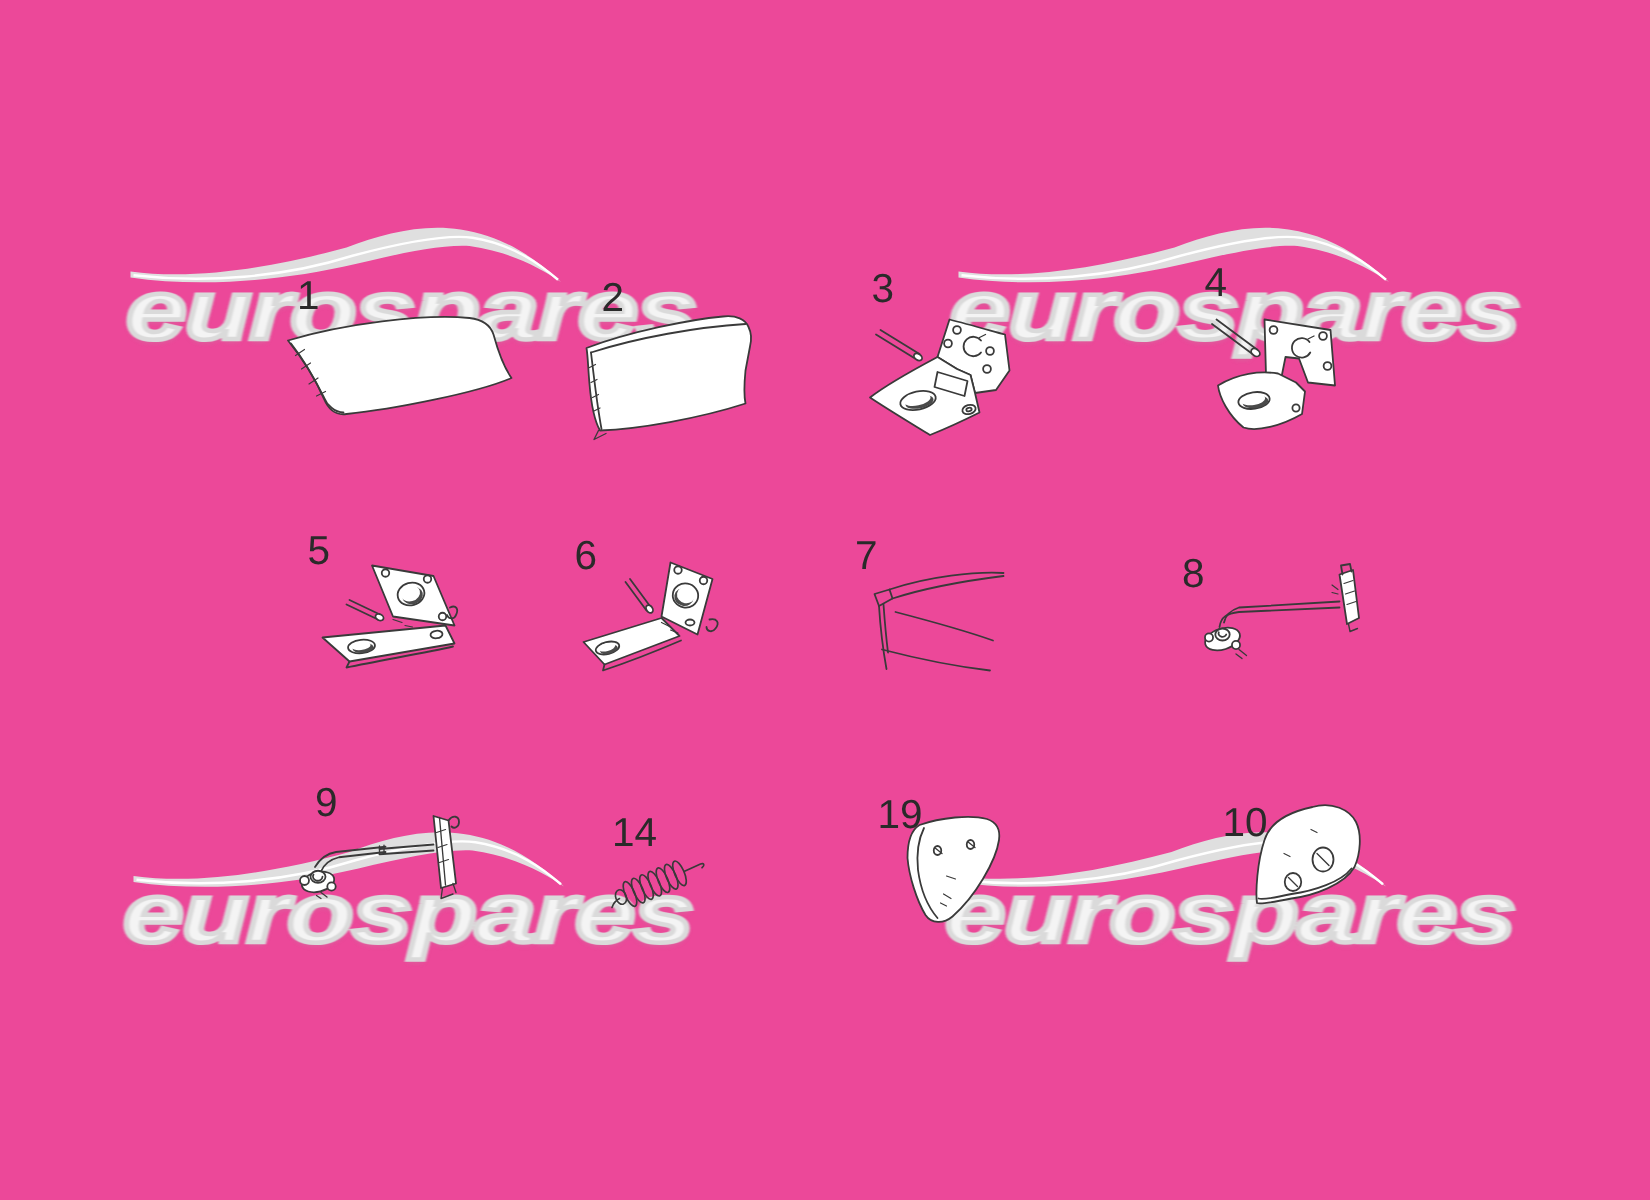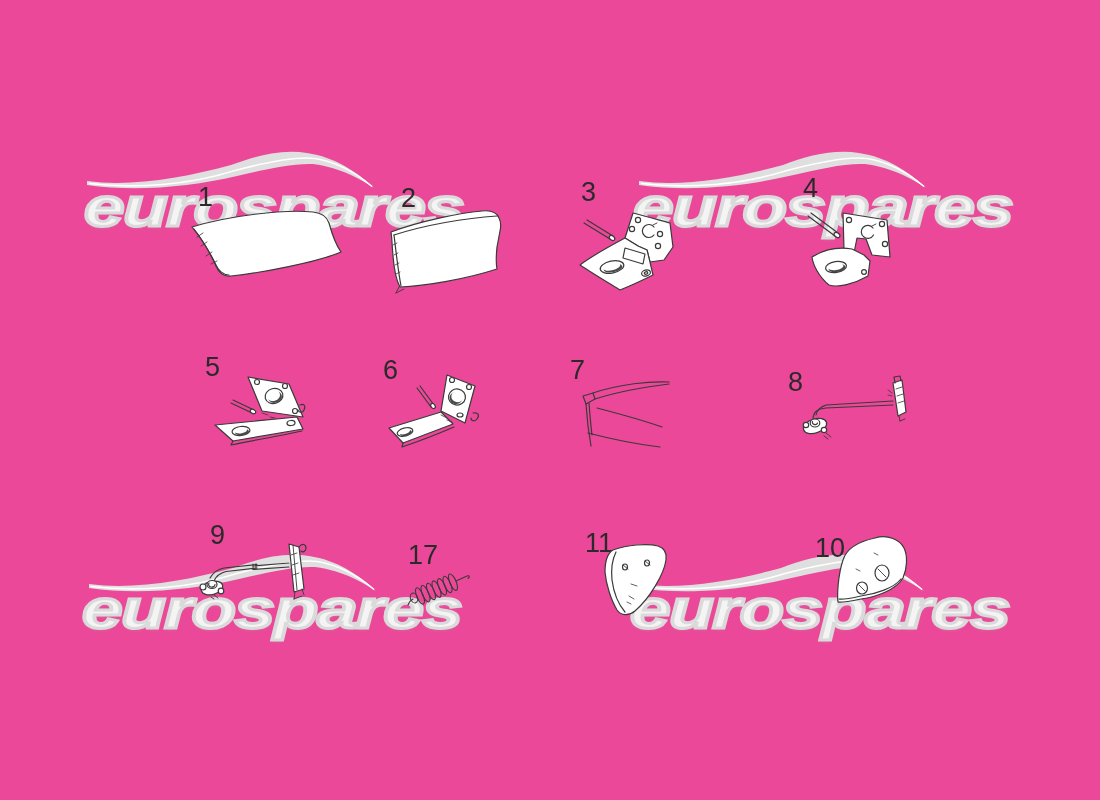--- a/index.html
+++ b/index.html
@@ -38,22 +38,22 @@
 
   <span class="part-label" style="left:198px;top:184px">1</span>
   <span class="part-label" style="left:401px;top:185px">2</span>
   <span class="part-label" style="left:581px;top:179px">3</span>
   <span class="part-label" style="left:803px;top:175px">4</span>
   <span class="part-label" style="left:205px;top:354px">5</span>
   <span class="part-label" style="left:383px;top:357px">6</span>
   <span class="part-label" style="left:570px;top:357px">7</span>
   <span class="part-label" style="left:788px;top:369px">8</span>
   <span class="part-label" style="left:210px;top:522px">9</span>
-  <span class="part-label" style="left:408px;top:542px">17</span>
-  <span class="part-label" style="left:585px;top:530px">11</span>
+  <span class="part-label" style="left:408px;top:542px">14</span>
+  <span class="part-label" style="left:585px;top:530px">19</span>
   <span class="part-label" style="left:815px;top:535px">10</span>
 
   <svg class="sketch" style="left:183px;top:203px" width="165" height="80" viewBox="0 0 165 80" fill="none" stroke="#3a3a3a" stroke-width="1.2" stroke-linecap="round" stroke-linejoin="round">
     <path d="M9,24 C45,13 100,6 130,9 C139,10 144,14 146,20 C149,31 153,42 158,49 C135,59 78,70 48,73 C41,74 36,70 33,63 C27,49 17,34 9,24 Z" fill="#ffffff"></path>
     <path d="M11,26 C19,36 27,50 33,62 C35,67 40,72 46,72"></path>
     <path d="M14,34 L20,30 M18,43 L24,39 M23,53 L29,49 M28,61 L34,58" stroke-width="0.8"></path>
   </svg>
 
   <svg class="sketch" style="left:380px;top:200px" width="135" height="100" viewBox="0 0 135 100" fill="none" stroke="#3a3a3a" stroke-width="1.2" stroke-linecap="round" stroke-linejoin="round">
     <path d="M11,32 C40,21 80,13 102,11 C111,10 117,13 119,18 C121,22 121,27 120,31 L117,47 C116,57 116,64 117,69 C86,79 46,86 20,87 C16,80 14,68 13,56 C12,45 12,38 11,32 Z" fill="#ffffff"></path>

